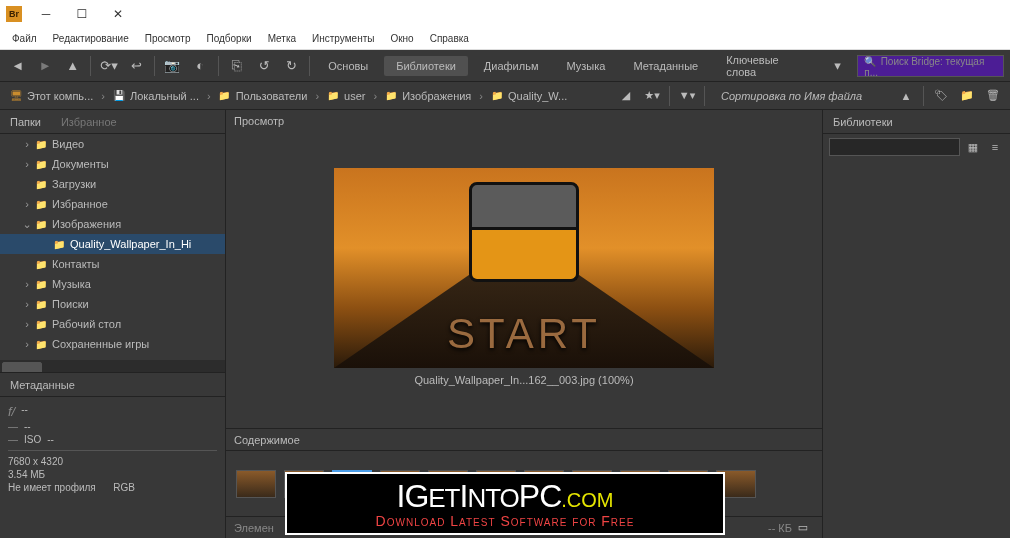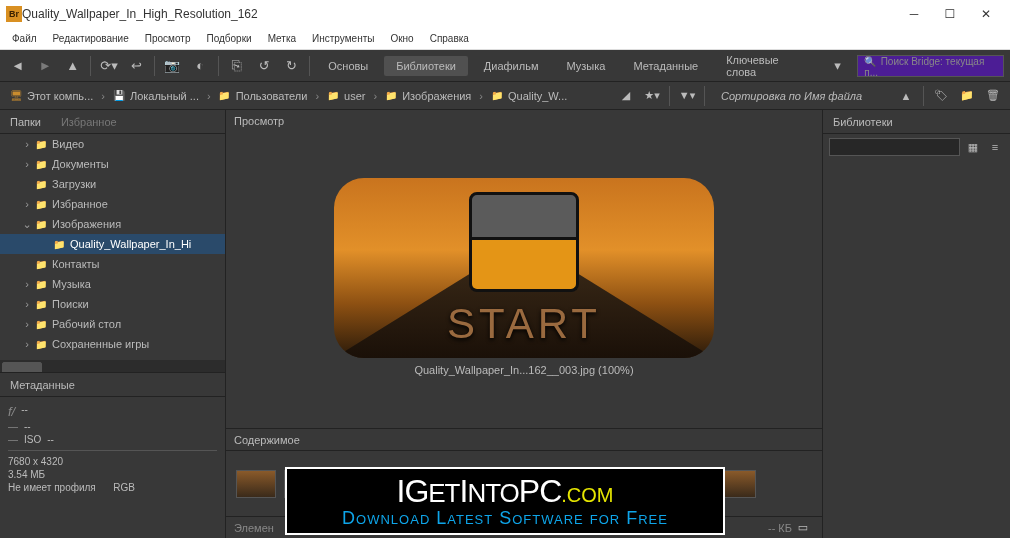--- a/index.html
+++ b/index.html
@@ -1,19 +1,19 @@
 <!DOCTYPE html>
 <html><head>
 <meta charset="utf-8">
 <style>
 * { margin: 0; padding: 0; box-sizing: border-box; font-family: "Segoe UI", Tahoma, sans-serif; }
 body { width: 1010px; height: 538px; background: #383838; color: #ccc; font-size: 11px; overflow: hidden; position: relative; }
 
 .titlebar { height: 28px; background: #fff; display: flex; align-items: center; padding: 0 6px; color: #333; }
-.titlebar .app-icon { width: 16px; height: 16px; background: #d99022; display: inline-flex; align-items: center; justify-content: center; font-size: 9px; font-weight: bold; color: #3b2100; }
+.titlebar .app-icon { width: 16px; height: 16px; background: #d99022; margin-right: 6px; display: inline-flex; align-items: center; justify-content: center; font-size: 9px; font-weight: bold; color: #3b2100; }
 .titlebar .title { flex: 1; font-size: 12px; }
 .titlebar .wbtn { width: 36px; height: 28px; display: flex; align-items: center; justify-content: center; font-size: 12px; cursor: pointer; }
 
 .menubar { height: 22px; background: #fff; display: flex; padding: 0 4px; color: #333; border-bottom: 1px solid #ddd; }
 .menubar .mitem { padding: 2px 8px; cursor: pointer; font-size: 10px; display: flex; align-items: center; }
 
 .toolbar { height: 32px; background: #383838; display: flex; align-items: center; padding: 0 6px; gap: 4px; border-bottom: 1px solid #222; }
 .tb-ico { width: 24px; height: 24px; display: flex; align-items: center; justify-content: center; color: #bbb; cursor: pointer; font-size: 13px; }
 .tb-sep { width: 1px; height: 20px; background: #555; margin: 0 2px; }
 .tb-tab { padding: 4px 12px; color: #bbb; cursor: pointer; font-size: 11px; border-radius: 2px; }
@@ -47,21 +47,21 @@
 
 .meta-panel { border-top: 1px solid #222; }
 .meta-body { padding: 6px 8px; color: #bbb; font-size: 10px; }
 .meta-row { display: flex; gap: 6px; padding: 1px 0; }
 .meta-k { color: #888; }
 .meta-foot { border-top: 1px solid #555; margin-top: 4px; padding-top: 4px; }
 
 .center { flex: 1; display: flex; flex-direction: column; background: #383838; }
 .preview-hdr { height: 22px; padding: 2px 8px; color: #bbb; display: flex; align-items: center; }
 .preview-area { flex: 1; display: flex; flex-direction: column; align-items: center; justify-content: center; background: #383838; }
-.preview-img { width: 380px; height: 180px; position: relative; overflow: hidden; border-radius: 30px; }
+.preview-img { width: 380px; height: 200px; position: relative; overflow: hidden; }
 .sky { position: absolute; inset: 0; background: linear-gradient(#c9741e 0%, #e29029 40%, #8d5012 70%, #2a1a0a 100%); }
 .road { position: absolute; bottom: 0; left: 0; right: 0; height: 55%; background: linear-gradient(#3a2917 0%, #1a1008 100%); clip-path: polygon(0 100%, 42% 0, 58% 0, 100% 100%); }
 .sign { position: absolute; left: 50%; top: 14px; transform: translateX(-50%); width: 110px; height: 100px; }
 .sign-top { width: 100%; height: 48%; background: #5b5b5b; border-radius: 8px 8px 0 0; border: 3px solid #111; }
 .sign-bot { width: 100%; height: 52%; background: #e49516; border-radius: 0 0 8px 8px; border: 3px solid #111; border-top: none; }
 .start-txt { position: absolute; bottom: 10px; left: 50%; transform: translateX(-50%); font-family: Impact, sans-serif; font-size: 42px; letter-spacing: 4px; color: #9a6a3f; text-shadow: 0 2px 4px #000; }
 .preview-cap { padding: 6px; color: #bbb; font-size: 11px; }
 
 .content-hdr { height: 22px; padding: 2px 8px; color: #bbb; display: flex; align-items: center; border-top: 1px solid #222; }
 .filmstrip { height: 66px; background: #383838; display: flex; align-items: center; gap: 8px; padding: 6px 10px; border-top: 1px solid #222; }
@@ -73,28 +73,27 @@
 .right { width: 188px; border-left: 1px solid #222; display: flex; flex-direction: column; background: #383838; }
 .lib-row { display: flex; align-items: center; height: 26px; padding: 0 6px; gap: 4px; }
 .lib-sel { flex: 1; height: 18px; background: #272727; border: 1px solid #555; }
 .lib-search { padding: 4px 8px; color: #777; font-size: 10px; }
 .lib-ico { width: 18px; height: 18px; display: flex; align-items: center; justify-content: center; color: #bbb; cursor: pointer; }
 
 .overlay { position: absolute; bottom: 3px; left: 50%; transform: translateX(-50%); width: 440px; background: #000; border: 2px solid #fff; padding: 4px 8px; text-align: center; font-family: "Times New Roman", serif; }
 .ov-line1 { font-size: 26px; font-weight: normal; color: #fff; letter-spacing: -1px; }
 .ov-line1 .big { font-size: 32px; }
 .ov-line1 .y { color: #e6e600; font-size: 20px; letter-spacing: 0; }
-.ov-line2 { color: #0ea5e9; font-size: 18px; font-variant: small-caps; letter-spacing: 1px; margin-top: -2px; }
+.ov-line2 { color: #ef4444; font-size: 14px; font-variant: small-caps; letter-spacing: 1px; margin-top: -2px; }
 </style>
 </head>
 <body>
 
 <div class="titlebar">
   <span class="app-icon">Br</span>
-  <span class="title">Quality_Wallpaper_In_High_Resolution_162</span>
   <span class="wbtn">─</span>
   <span class="wbtn">☐</span>
   <span class="wbtn">✕</span>
 </div>
 
 <div class="menubar">
   <div class="mitem">Файл</div>
   <div class="mitem">Редактирование</div>
   <div class="mitem">Просмотр</div>
   <div class="mitem">Подборки</div>

